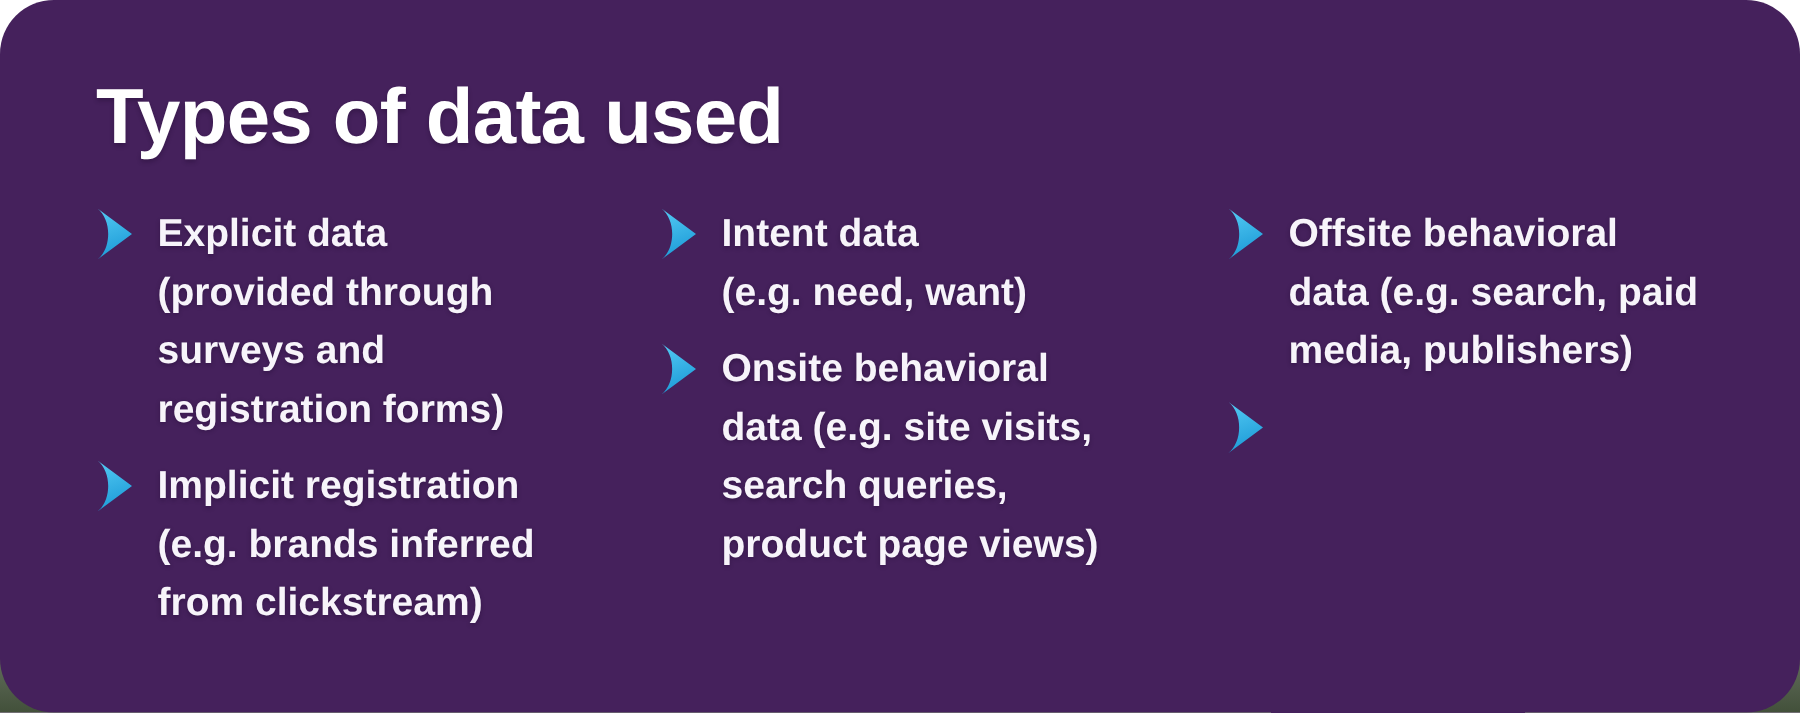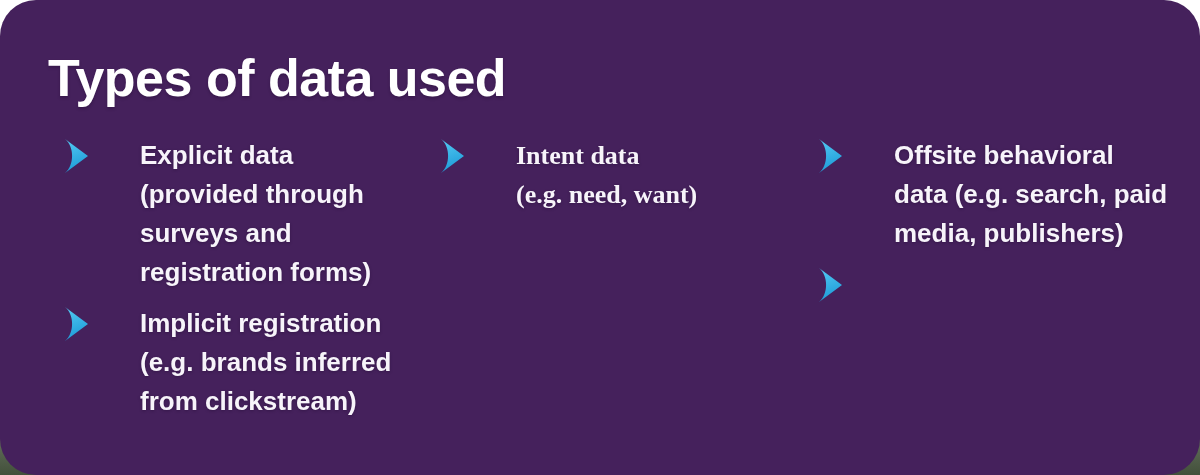--- a/index.html
+++ b/index.html
@@ -15,58 +15,57 @@
     position: absolute;
     inset: 0;
     width: 1200px;
     height: 475px;
     background: #45215c;
     border-radius: 36px;
     overflow: hidden;
   }
   .title {
     position: absolute;
-    left: 48px;
+    left: 64px;
     top: 48px;
     margin: 0;
     font-size: 52px;
     font-weight: 700;
     letter-spacing: -0.5px;
     color: #ffffff;
     text-shadow: 0 2px 3px rgba(25, 5, 40, 0.30);
   }
   .col {
     position: absolute;
     top: 136px;
     display: flex;
     flex-direction: column;
   }
   .col-1 { left: 64px;  width: 350px; }
-  .col-2 { left: 440px; width: 355px; font-family: Liberation Serif, serif; }
+  .col-2 { left: 440px; width: 355px; }
   .col-3 { left: 818px; width: 365px; }
   .item {
     display: flex;
     align-items: flex-start;
     gap: 16px;
     margin-bottom: 12px;
   }
   .bullet {
     flex: 0 0 auto;
     width: 25px;
     height: 34px;
     margin-top: 3px;
   }
   .item-text {
     white-space: pre;
     font-size: 26px;
     line-height: 39px;
     font-weight: 700;
     color: #f7f4fa;
     text-shadow: 0 1px 3px rgba(25, 5, 40, 0.35);
-    margin-left: 35px;
   }
   .svg-defs { position: absolute; width: 0; height: 0; }
 </style>
 </head>
 <body>
 
 <svg class="svg-defs" aria-hidden="true">
   <defs>
     <linearGradient id="arrowGrad" x1="0" y1="0" x2="0.25" y2="1">
       <stop offset="0" stop-color="#55cbf4"></stop>
@@ -100,20 +99,29 @@
   </div>
 
   <div class="col col-2">
     <div class="item">
       <svg class="bullet" viewBox="0 0 25 34">
           <use href="#arrowPath"></use>
         </svg>
       <span class="item-text">Intent data
 (e.g. need, want)</span>
     </div>
+    <div class="item">
+      <svg class="bullet" viewBox="0 0 25 34">
+          <use href="#arrowPath"></use>
+        </svg>
+      <span class="item-text">Onsite behavioral
+data (e.g. site visits,
+search queries,
+product page views)</span>
+    </div>
   </div>
 
   <div class="col col-3">
     <div class="item">
       <svg class="bullet" viewBox="0 0 25 34">
           <use href="#arrowPath"></use>
         </svg>
       <span class="item-text">Offsite behavioral
 data (e.g. search, paid
 media, publishers)</span>

